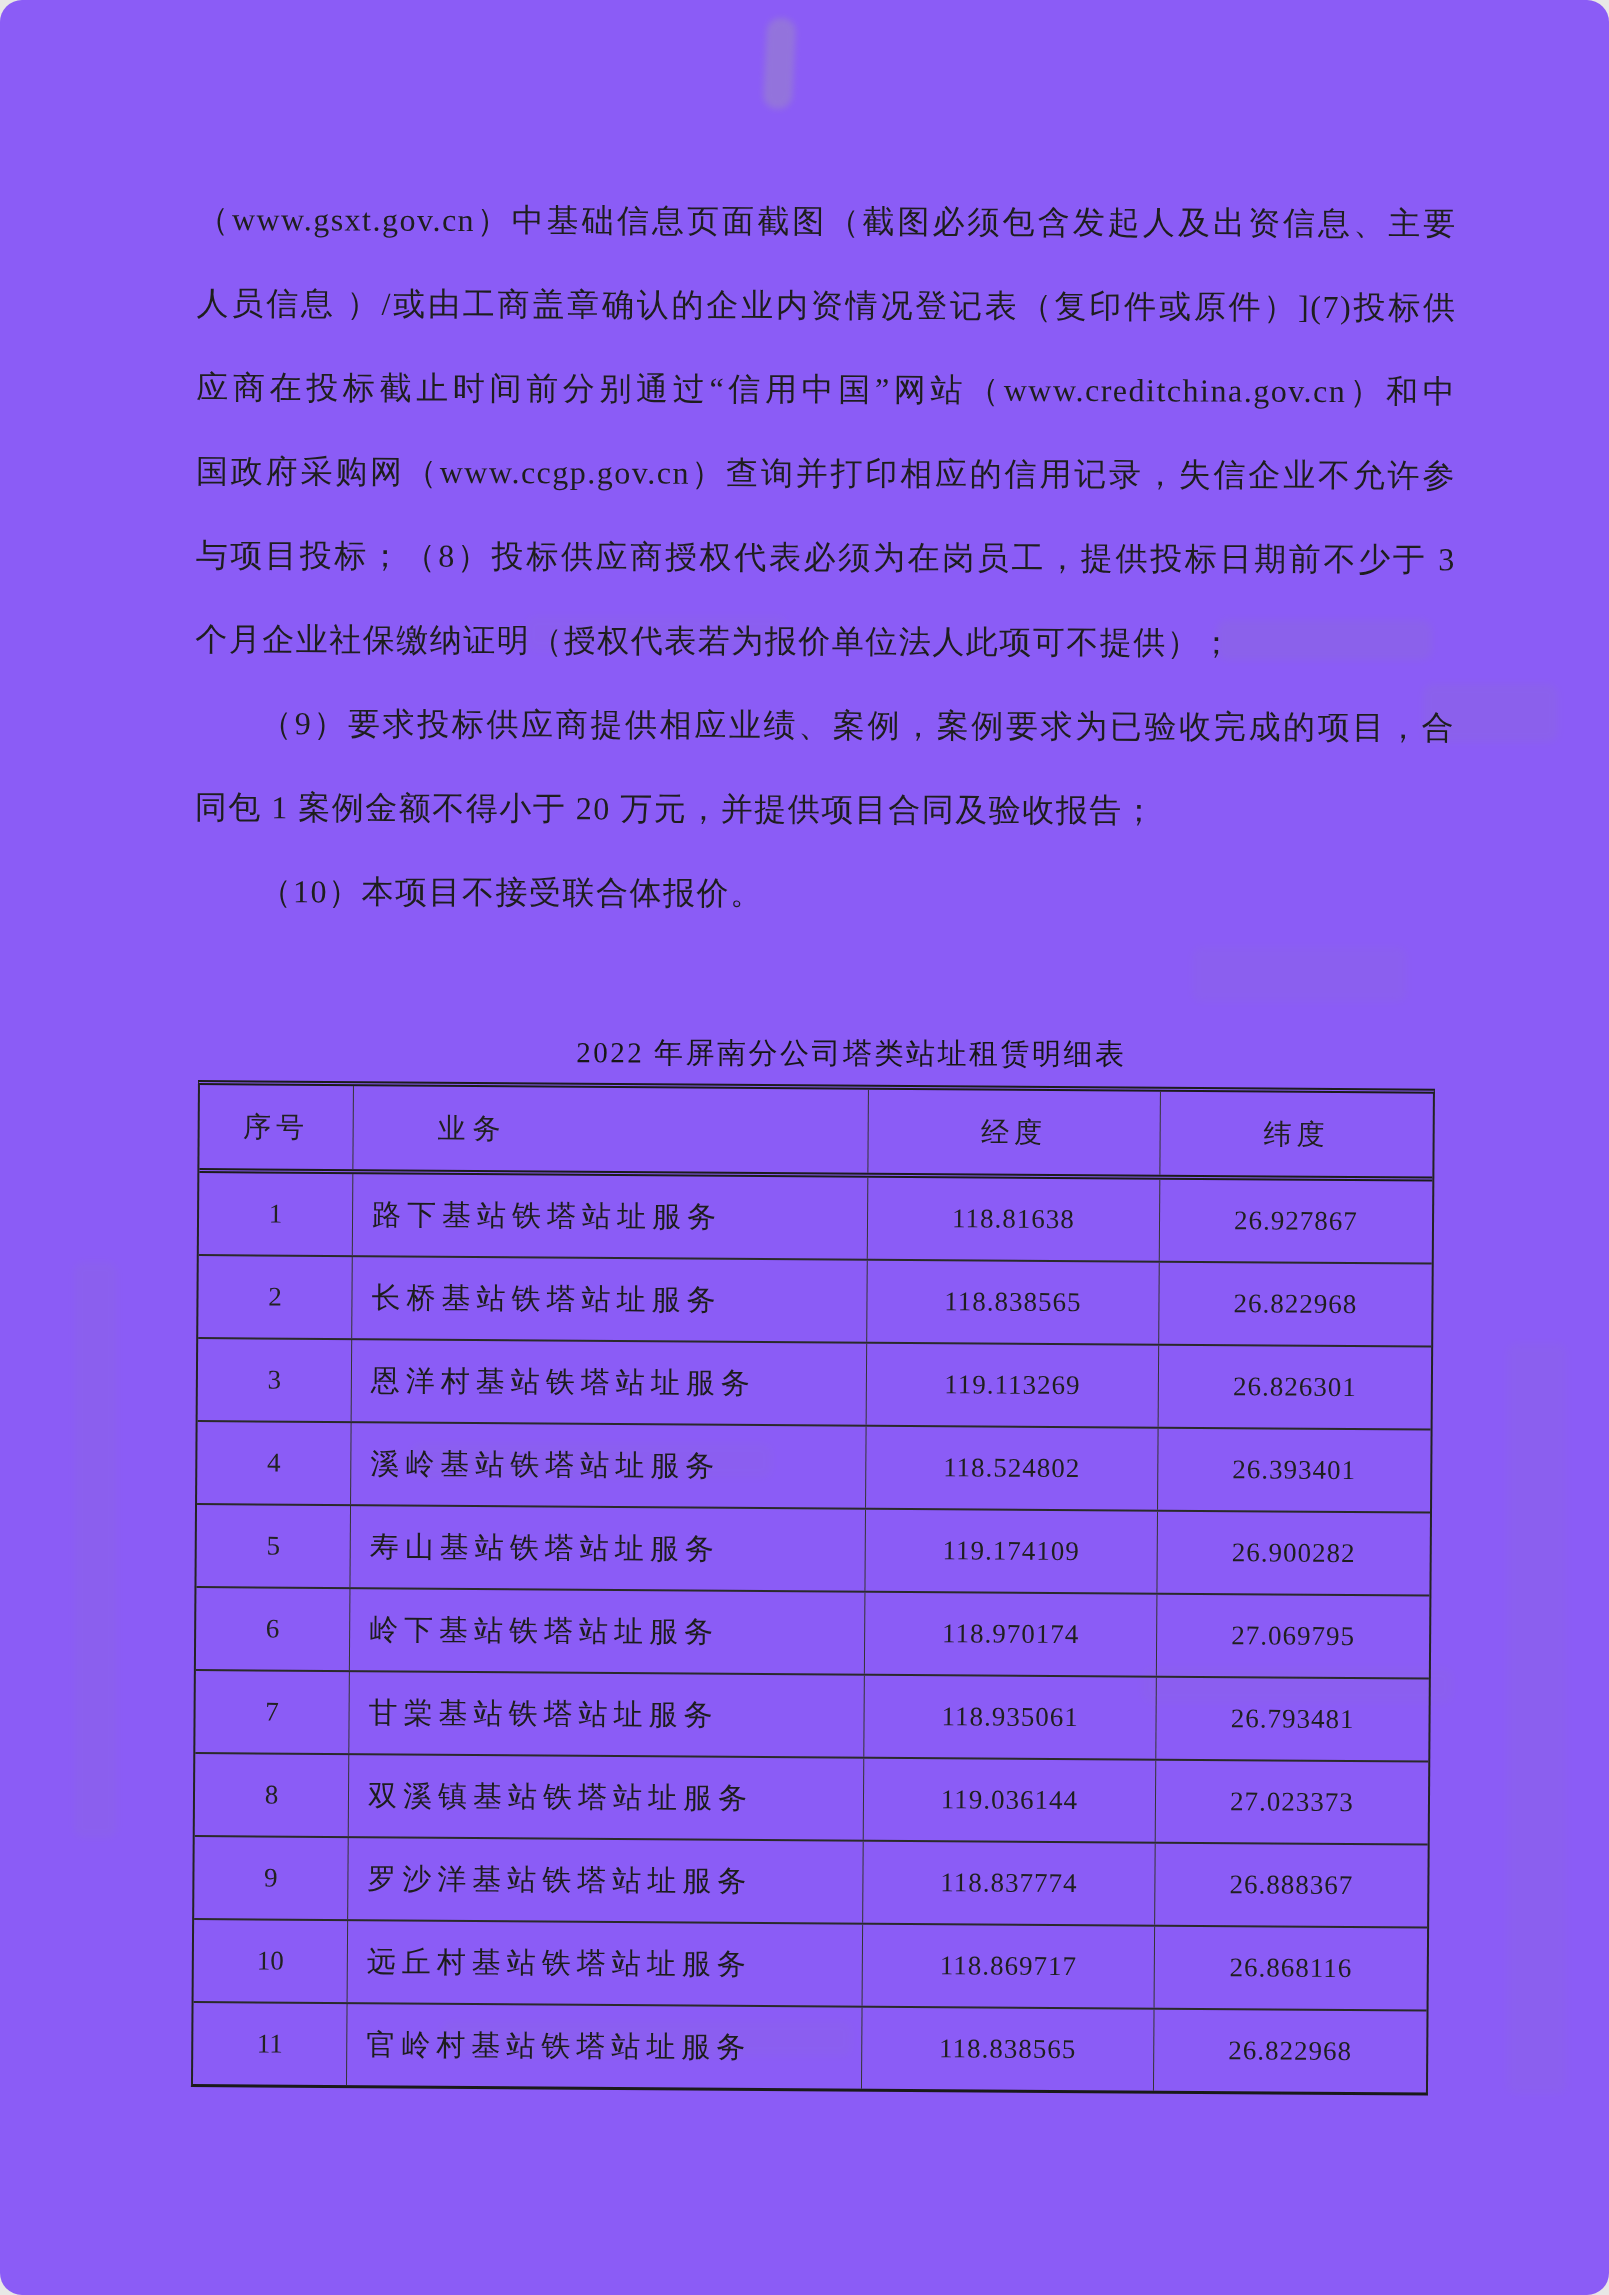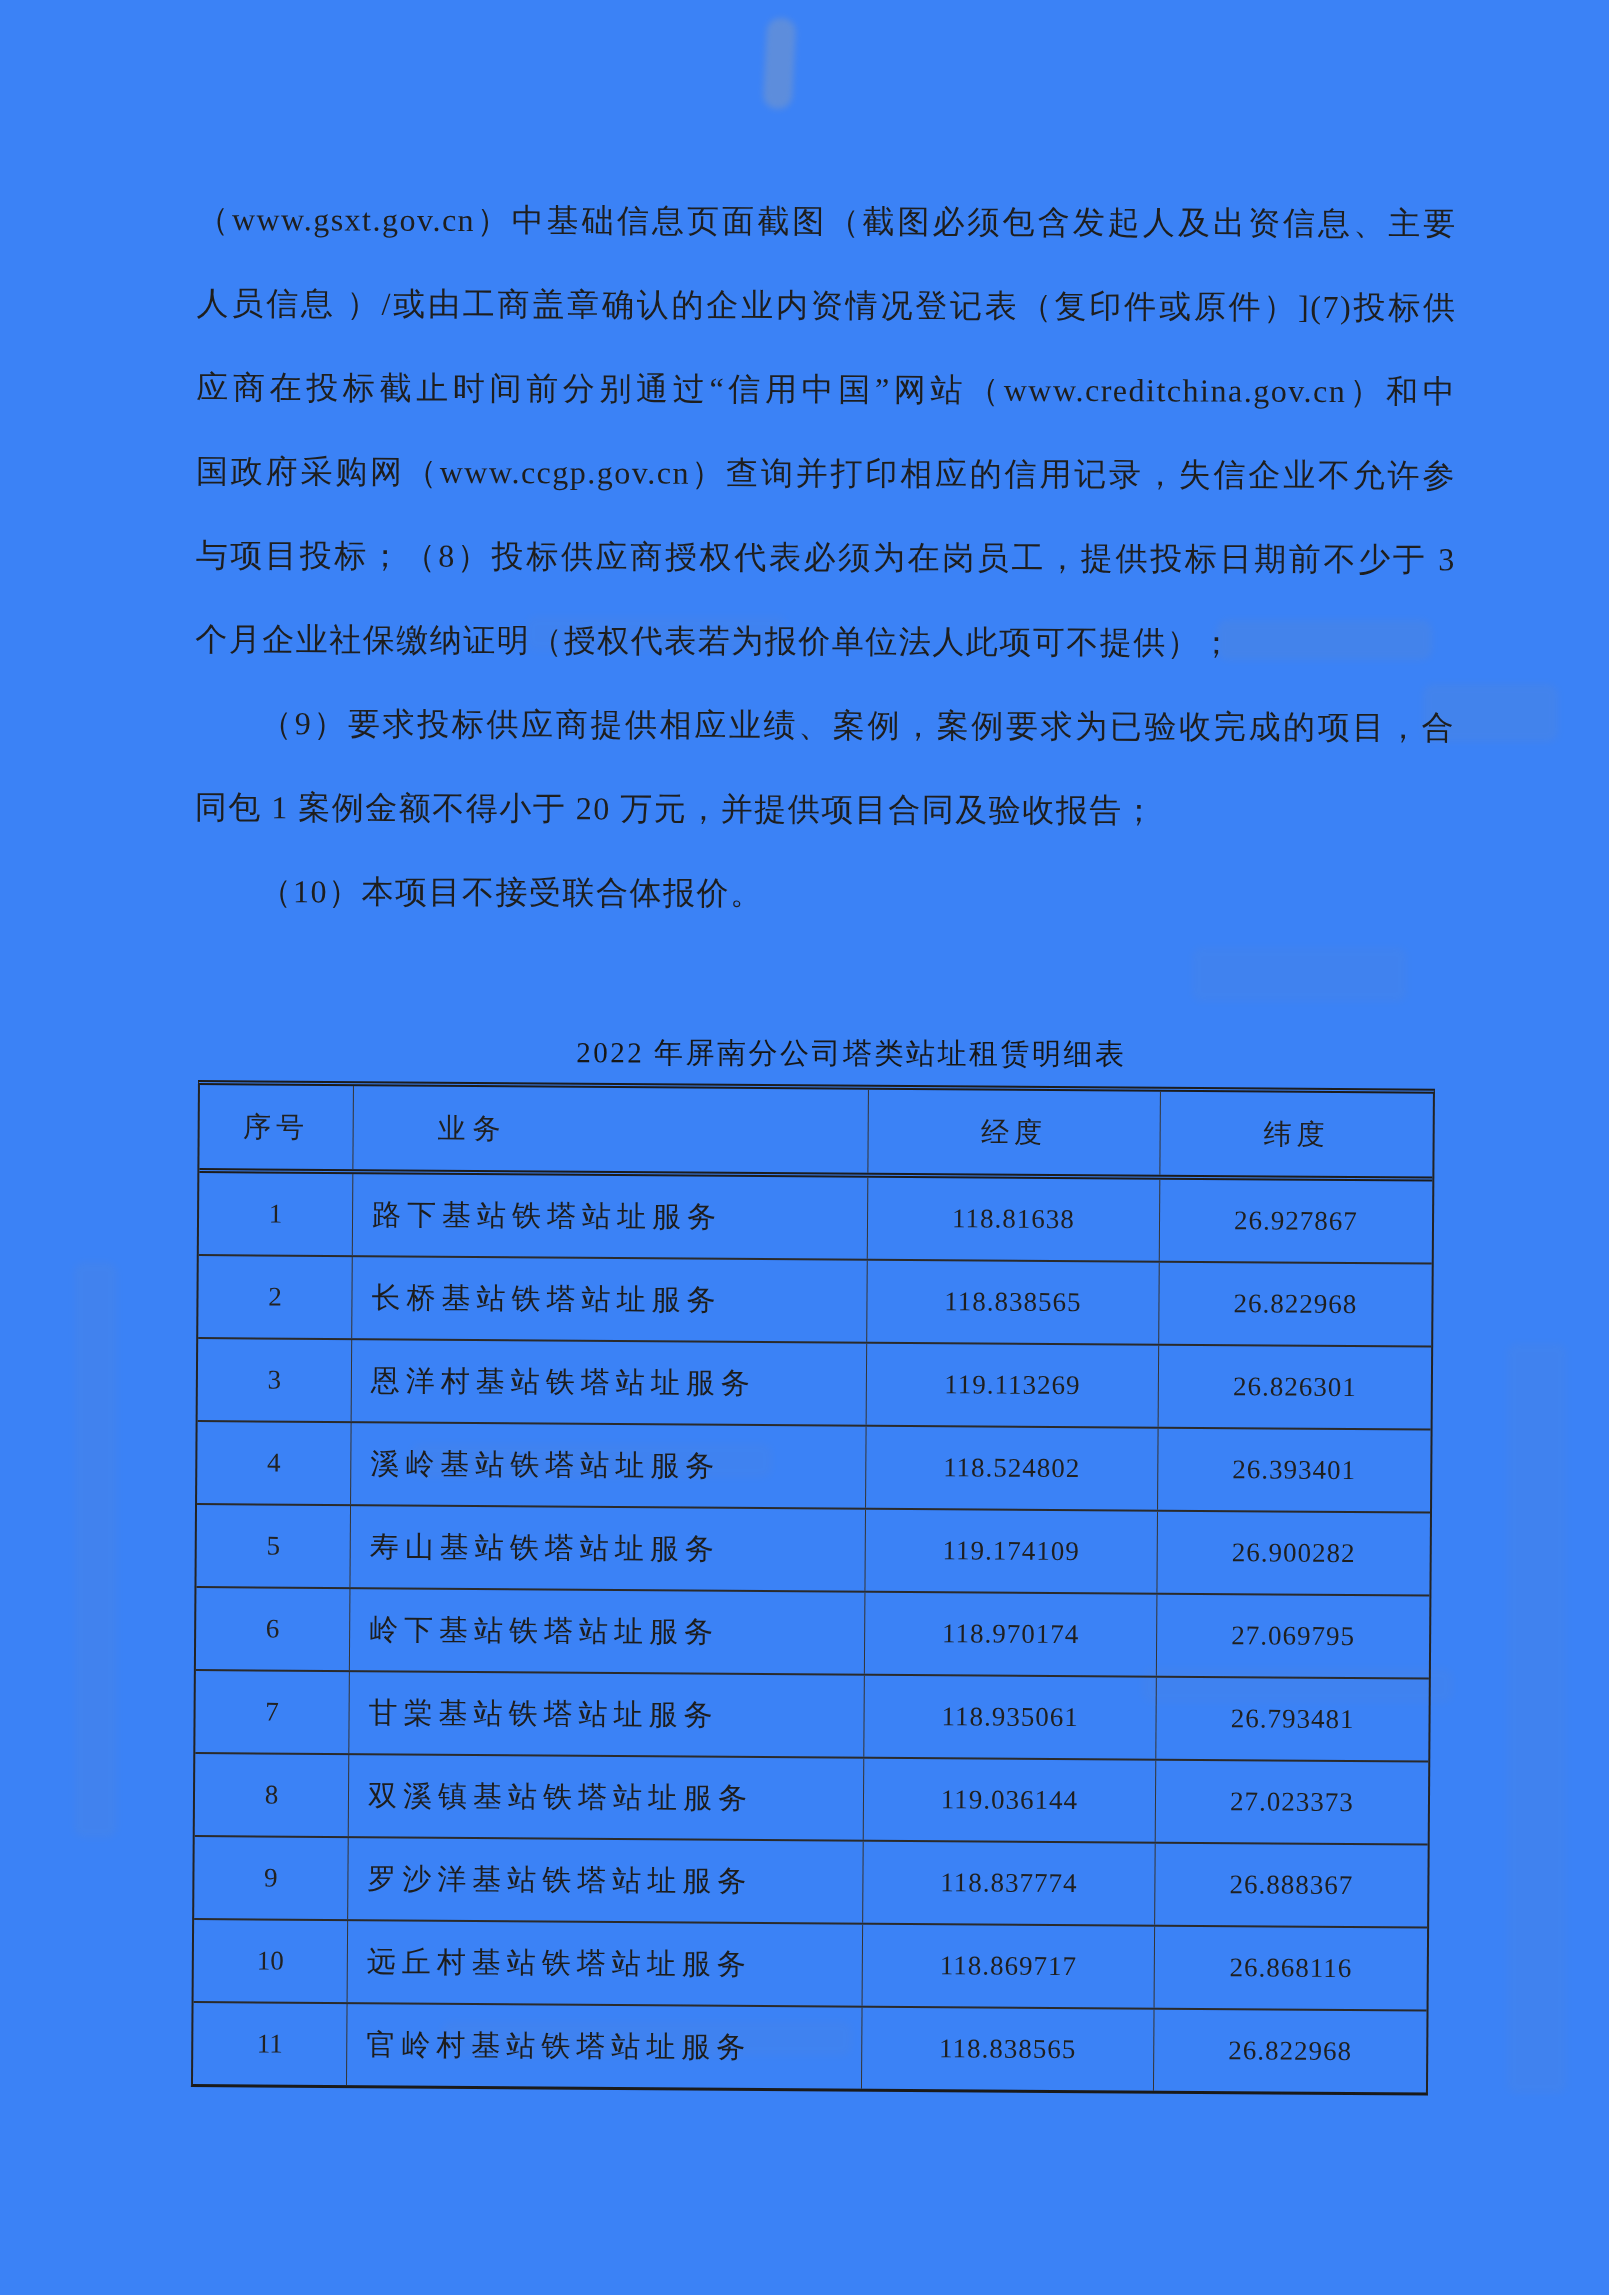--- a/index.html
+++ b/index.html
@@ -1,22 +1,23 @@
 <!DOCTYPE html>
 <html style="font-size:8px"><head>
 <meta charset="utf-8">
 <style>
   html,body { margin:0; padding:0; background:#e8e8e6; }
   .page {
     position:relative;
     width:1609px; height:2295px;
-    background:#3b82f6;
+    background:#8b5cf6;
     font-family:"Liberation Serif","DejaVu Serif",serif;
     color:#1b1b1b;
     overflow:hidden;
+    border-radius:22px;
   }
 
   
   .textblock {
     position:absolute; left:197px; top:177px; width:1260px;
     transform:rotate(0.2deg); transform-origin:0 0;
   }
   .line {
     height:84px; line-height:84px;
     font-size:32px; letter-spacing:1.5px;

